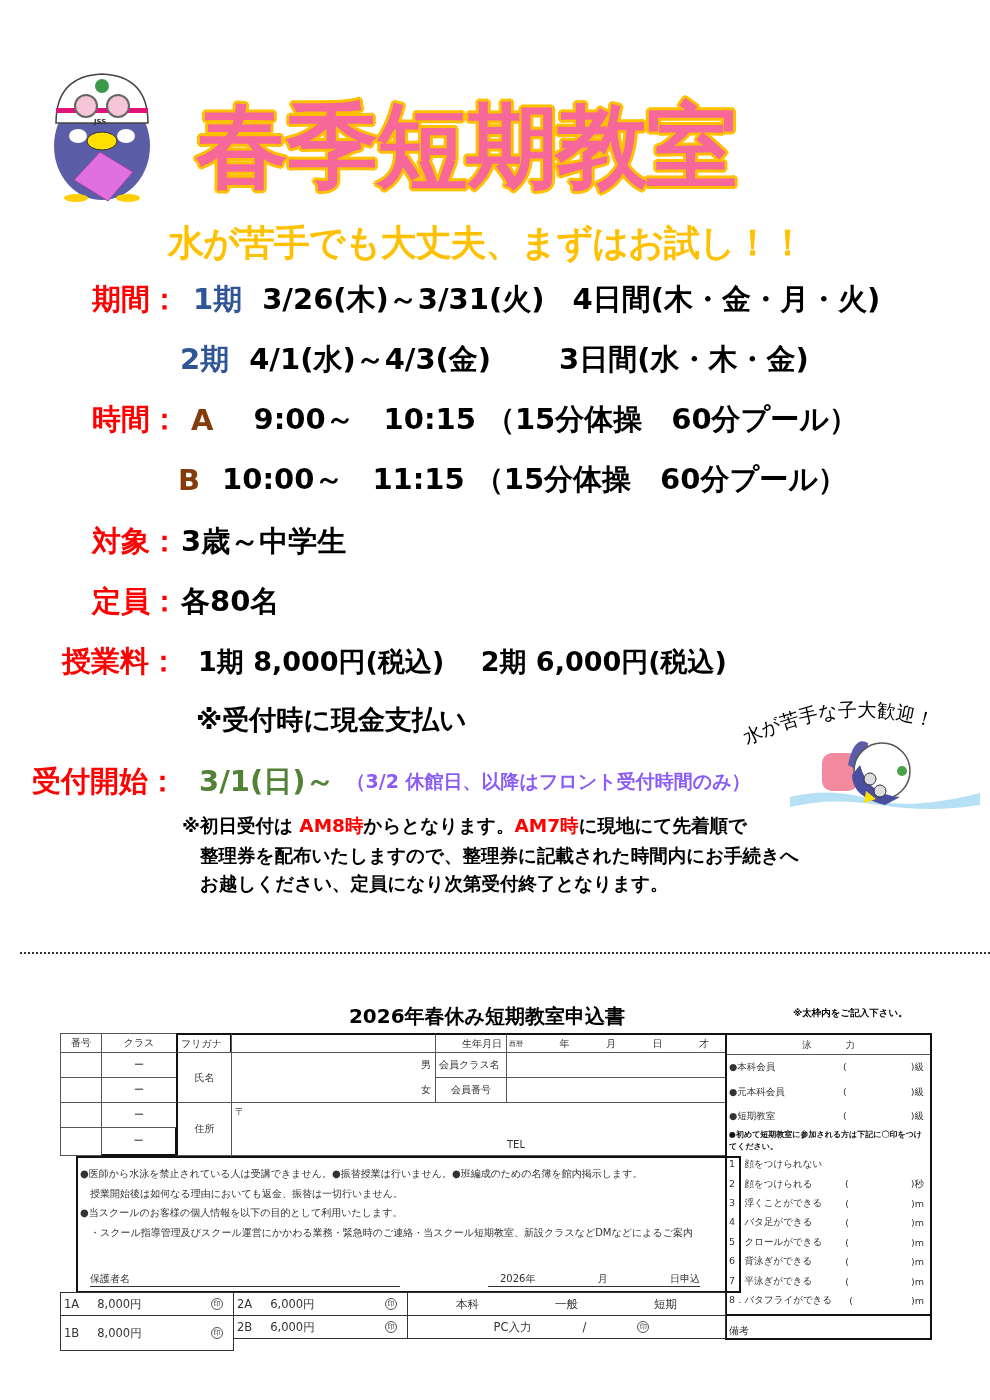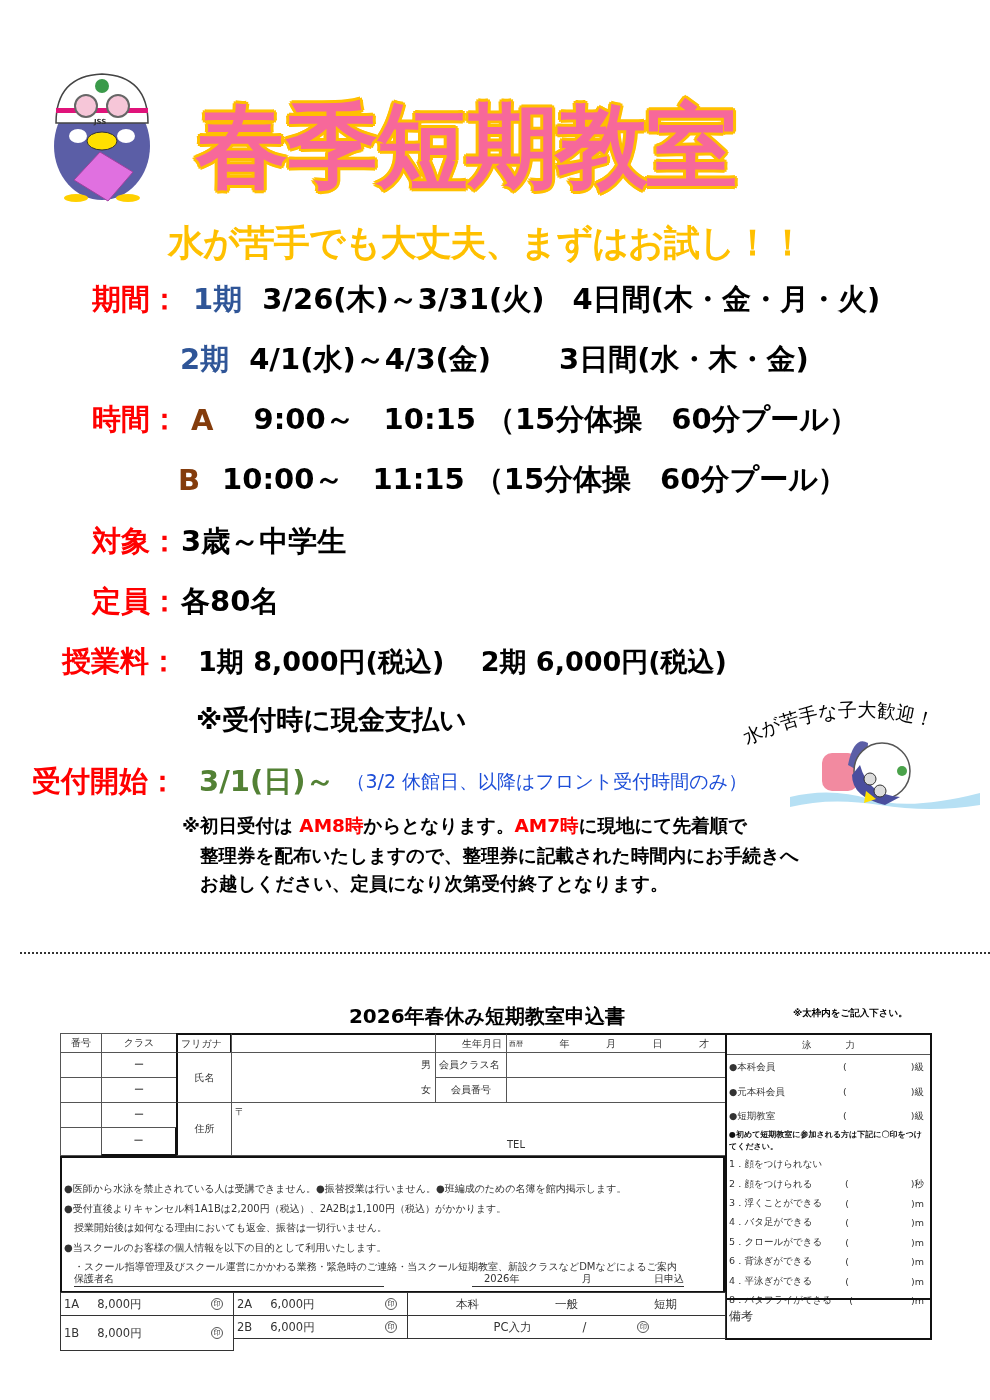--- a/index.html
+++ b/index.html
@@ -21,21 +21,21 @@
     font-weight: bold; font-size: 36px; line-height: 50px; color: #ffc000; letter-spacing: -1px;
   }
 
   
   .row { position: absolute; display: flex; align-items: center; white-space: nowrap; font-weight: bold; }
   .lbl { color: #ff0000; font-weight: bold; font-size: 29px; }
   .val { color: #000; font-size: 29px; font-weight: bold; }
   .blue { color: #2f5597; font-size: 29px; font-weight: bold; }
   .brown { color: #843c0c; font-size: 29px; font-weight: bold; }
   .green { color: #538135; font-size: 29px; font-weight: bold; }
-  .navy { color: #1d4ed8; font-size: 19px; font-weight: normal; }
+  .navy { color: #8b5cf6; font-size: 19px; font-weight: bold; }
   .red { color: #ff0000; }
   .note { font-size: 18.5px; font-weight: bold; line-height: 28px; color: #000; white-space: nowrap; }
 
   .welcome { left: 742px; top: 700px; width: 230px; height: 40px; font-size: 18px; color: #000; transform: rotate(0deg); }
   .mascot-swim { left: 790px; top: 735px; width: 190px; height: 80px; }
 
   .dotline { left: 20px; top: 952px; width: 970px; border-top: 2px dotted #333; }
 
   
   .form-title { left: 0; top: 1003px; width: 990px; text-align: center; font-size: 20px; font-weight: bold; }
@@ -44,32 +44,32 @@
 
   .form { left: 60px; top: 1033px; width: 872px; height: 307px; font-size: 10px; color: #333; }
   .cell { position: absolute; border: 1px solid #555; display: flex; align-items: center; justify-content: center; font-size: 10px; color: #333; background: #fff; }
   .thick { border: 2px solid #111; }
   .left { justify-content: flex-start; padding-left: 3px; text-align: right; }
   .right { justify-content: flex-end; padding-right: 4px; }
   .top { align-items: flex-start; padding-top: 2px; }
   .small { font-size: 7px; }
   .stamp { display:inline-flex; width: 12px; height: 12px; border: 1px solid #555; border-radius: 50%; font-size: 7px; align-items:center; justify-content:center; }
 
-  .notes-box { position: absolute; left: 0; top: 123px; width: 665px; height: 137px; border: 2px solid #111; padding: 21px 2px; font-size: 10px; color: #333; line-height: 19.5px; }
+  .notes-box { position: absolute; left: 16px; top: 123px; width: 665px; height: 137px; border: 2px solid #111; padding: 6px 2px; font-size: 10px; color: #333; line-height: 19.5px; }
   .notes-box div { white-space: nowrap; }
   .sig { position: absolute; bottom: 4px; font-size: 10px; border-bottom: 1px solid #333; line-height: 14px; }
 
   .swim { position: absolute; left: 665px; top: 0; width: 207px; height: 307px; border: 2px solid #111; font-size: 9.5px; color: #333; }
   .swim .hdr { height: 20px; border-bottom: 1px solid #555; text-align: center; line-height: 20px; letter-spacing: 34px; padding-left: 34px; }
   .swim .mem { height: 25px; display: flex; align-items: center; padding-left: 2px; }
   .swim .mem .paren { margin-left: auto; margin-right: 6px; display: flex; gap: 64px; }
   .swim .first { font-size: 8px; font-weight: bold; line-height: 12px; padding: 2px; color: #111; }
   .swim .lv { height: 19.4px; display: flex; align-items: center; padding-left: 2px; }
   .swim .lv .paren { margin-left: auto; margin-right: 6px; display: flex; gap: 62px; }
-  .swim .rem { position: absolute; left: 0; bottom: 16px; width: 100%; height: 24px; border-top: 2px solid #111; font-size: 12px; padding: 8px 2px; }
+  .swim .rem { position: absolute; left: 0; bottom: 0; width: 100%; height: 24px; border-top: 2px solid #111; font-size: 10px; padding: 8px 2px; }
 
   .fee { position: absolute; border: 1.5px solid #333; display: flex; align-items: center; font-size: 11.5px; color: #333; padding-left: 3px; }
   .fee .amt { margin-left: 18px; }
   .fee .st { margin-left: auto; margin-right: 10px; }
 </style>
 </head>
 <body>
 
 <div class="abs mascot-top">
   <svg width="108" height="136" viewBox="0 0 108 136">
@@ -205,21 +205,20 @@
   <div class="cell" style="left:446px;top:44px;width:220px;height:26px;"></div>
 
   <div class="cell" style="left:116px;top:69px;width:56px;height:54px;border-left:2px solid #111;">住所</div>
   <div class="cell top left" style="left:171px;top:69px;width:495px;height:54px;">
     <span>〒</span>
     <span style="position:absolute;left:275px;top:36px;">TEL</span>
   </div>
 
   <div class="notes-box">
     <div>●医師から水泳を禁止されている人は受講できません。●振替授業は行いません。●班編成のための名簿を館内掲示します。</div>
-    <div>●受付直後よりキャンセル料1A1Bは2,200円（税込）、2A2Bは1,100円（税込）がかかります。</div>
     <div>　授業開始後は如何なる理由においても返金、振替は一切行いません。</div>
     <div>●当スクールのお客様の個人情報を以下の目的として利用いたします。</div>
     <div>　・スクール指導管理及びスクール運営にかかわる業務・緊急時のご連絡・当スクール短期教室、新設クラスなどDMなどによるご案内</div>
     <div class="sig" style="left:12px;width:310px;"><span>保護者名</span></div>
     <div class="sig" style="left:410px;width:212px;display:flex;justify-content:space-between;padding-left:12px;">
       <span>2026年</span>
         <span>月</span>
         <span>日申込</span>
     </div>
   </div>
@@ -280,21 +279,21 @@
         </span>
       </div>
     <div class="lv">
         <span>6．背泳ぎができる</span>
         <span class="paren">
           <span>(</span>
           <span>)<span>m</span></span>
         </span>
       </div>
     <div class="lv">
-        <span>4．平泳ぎができる</span>
+        <span>7．平泳ぎができる</span>
         <span class="paren">
           <span>(</span>
           <span>)<span>m</span></span>
         </span>
       </div>
     <div class="lv" style="overflow:hidden;">
         <span style="width:118px;overflow:hidden;white-space:nowrap;display:inline-block;">8．バタフライができる</span>
         <span class="paren" style="gap:58px;">
           <span>(</span>
           <span>)<span>m</span></span>

